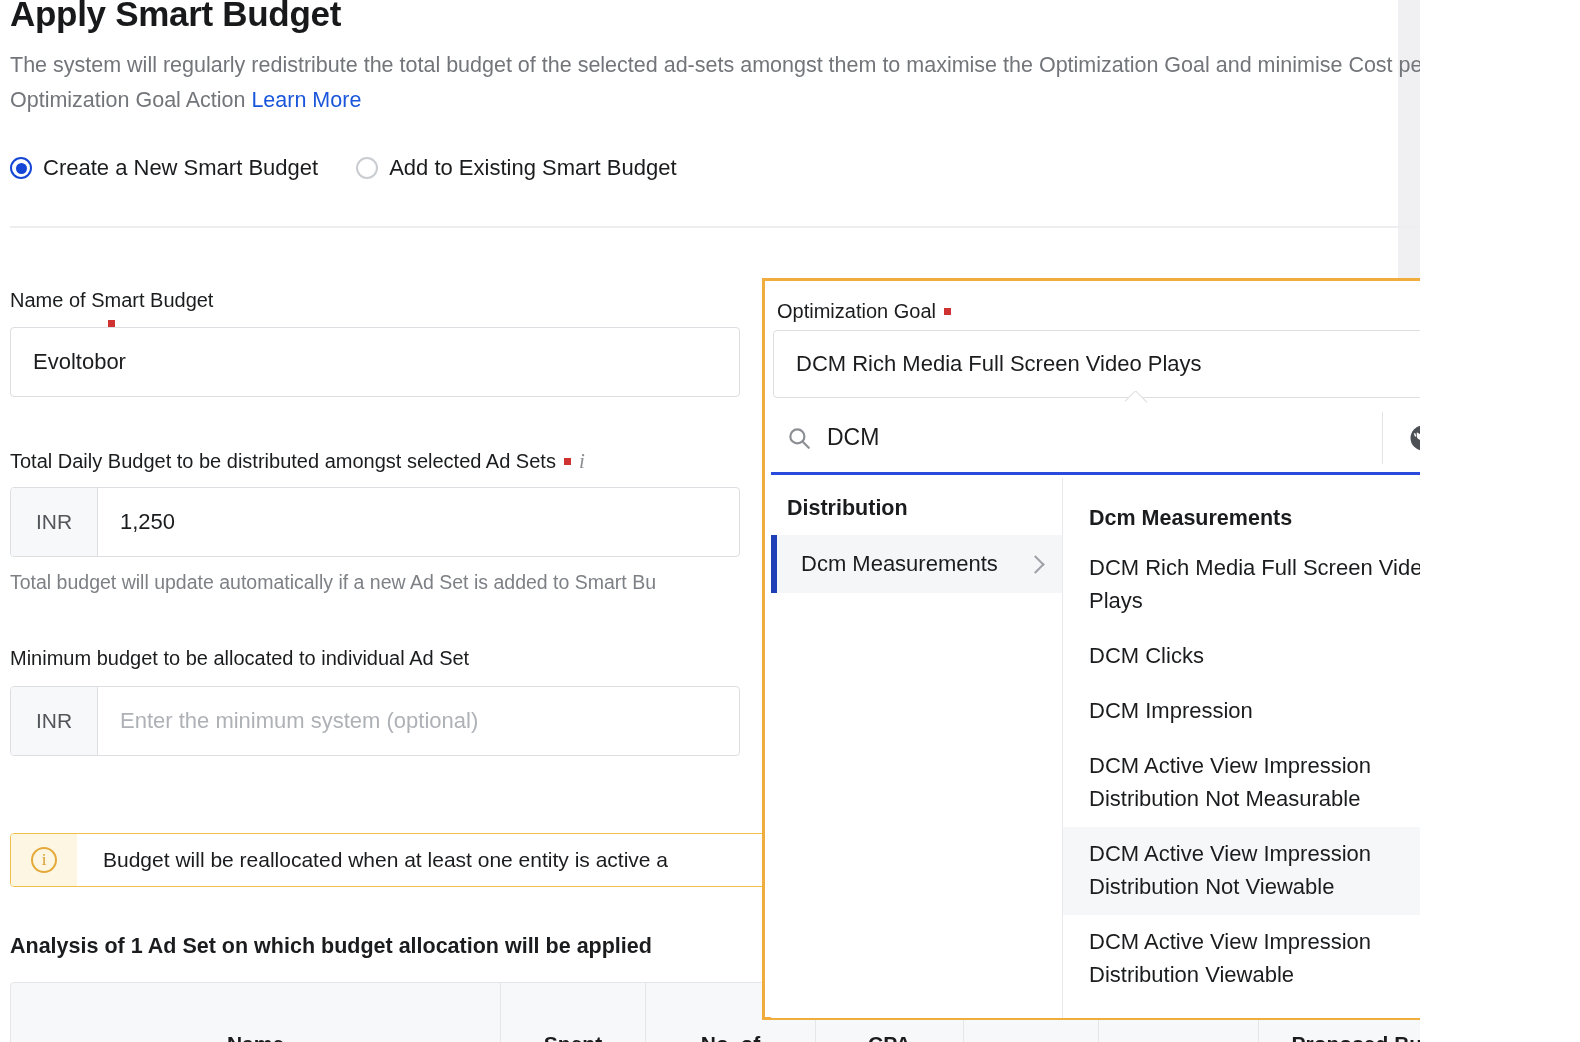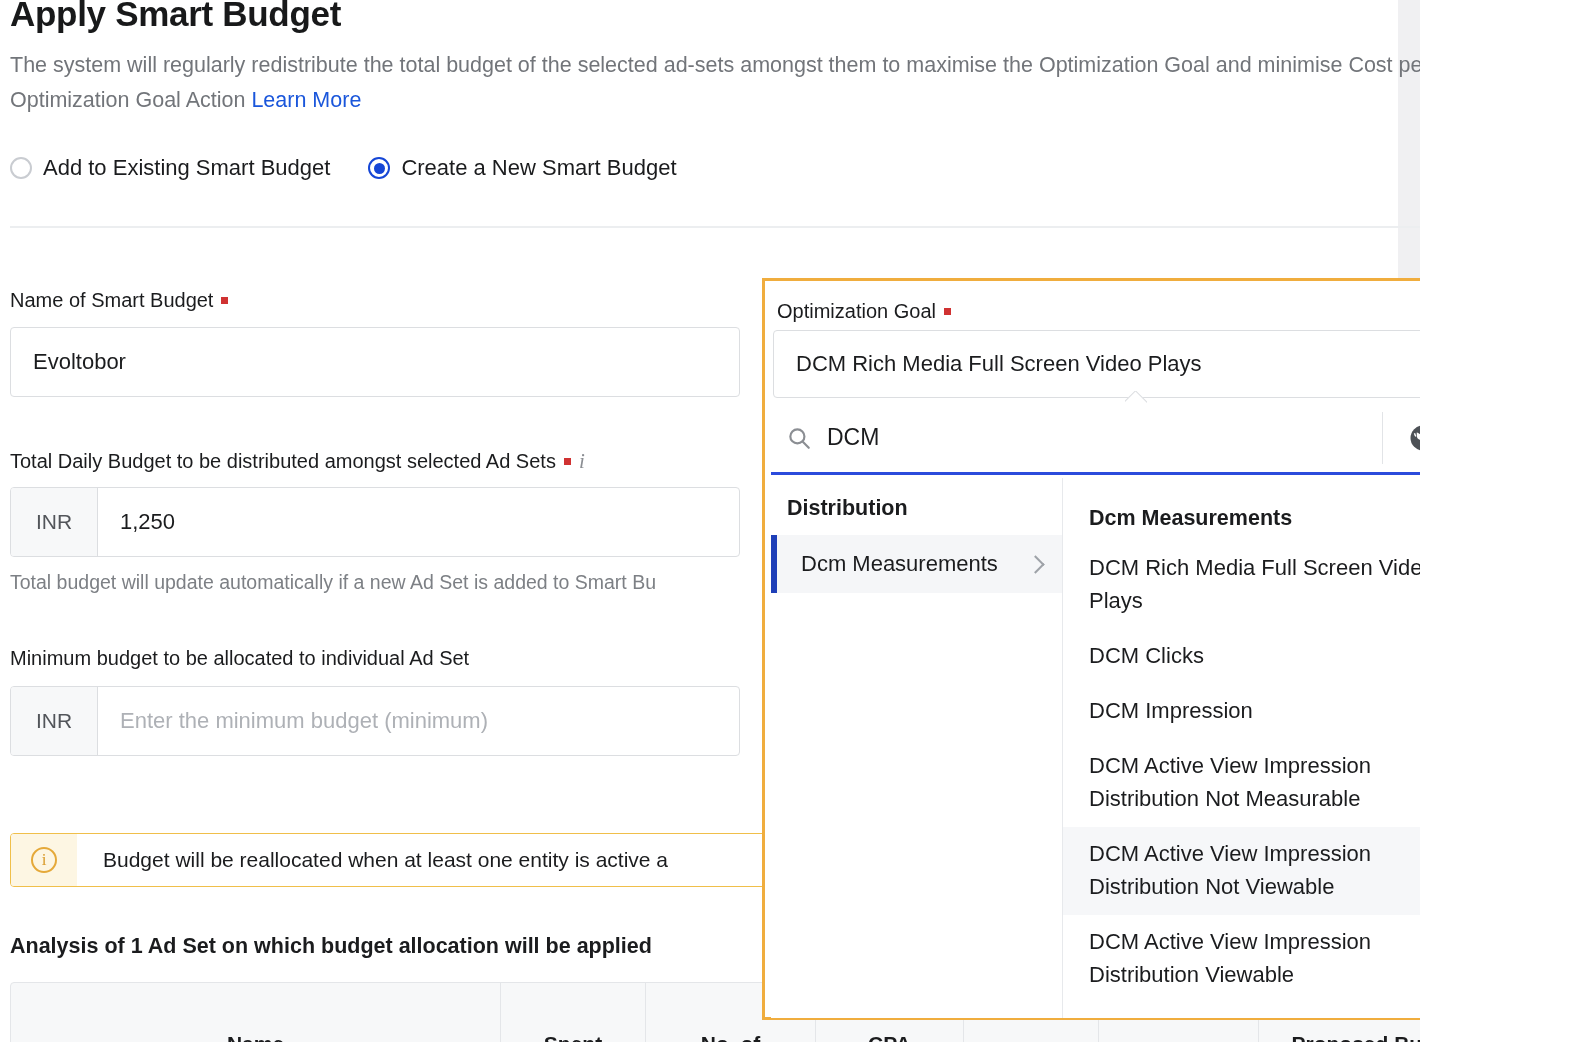--- a/index.html
+++ b/index.html
@@ -251,32 +251,32 @@
 
   <div class="page-gutter"></div>
 
   <div class="title">Apply Smart Budget</div>
   <div class="subtitle">
     <span>The system will regularly redistribute the total budget of the selected ad-sets amongst them to maximise the Optimization Goal and minimise Cost per Optimization Goal Action </span><a href="#">Learn More</a>
   </div>
 
   <div class="radio-row">
     <div class="radio-opt">
+      <span class="radio-dot on"></span>
+      <span class="radio-label">Create a New Smart Budget</span>
+    </div>
+    <div class="radio-opt">
       <span class="radio-dot"></span>
       <span class="radio-label">Add to Existing Smart Budget</span>
     </div>
-    <div class="radio-opt">
-      <span class="radio-dot on"></span>
-      <span class="radio-label">Create a New Smart Budget</span>
-    </div>
   </div>
 
   <div class="divider"></div>
 
-  <div class="field-label" style="left:10px; top:289px;">
+  <div class="field-label" style="left:10px; top:289px;flex-direction:column;">
     <span>Name of Smart Budget</span>
     <i class="req-dot"></i>
   </div>
   <div class="text-input" style="left:10px; top:327px; width:730px; height:70px;">
     <span class="val">Evoltobor</span>
   </div>
 
   <div class="field-label" style="left:10px; top:449px;">
     <span>Total Daily Budget to be distributed amongst selected Ad Sets</span>
     <i class="req-dot"></i>
@@ -286,21 +286,21 @@
     <div class="cur">INR</div>
     <div class="amt">1,250</div>
   </div>
   <div class="helper" style="left:10px; top:571px;">Total budget will update automatically if a new Ad Set is added to Smart Bu</div>
 
   <div class="field-label" style="left:10px; top:647px;">
     <span>Minimum budget to be allocated to individual Ad Set</span>
   </div>
   <div class="currency-input" style="left:10px; top:686px; width:730px; height:70px;">
     <div class="cur">INR</div>
-    <div class="amt ph">Enter the minimum budget (minimum)</div>
+    <div class="amt ph">Enter the minimum system (optional)</div>
   </div>
 
   <div class="banner">
     <div class="icon-cell">
       <span class="ico">i</span>
     </div>
     <div class="btxt">Budget will be reallocated when at least one entity is active a</div>
   </div>
 
   <div class="analysis-title">Analysis of 1 Ad Set on which budget allocation will be applied</div>

